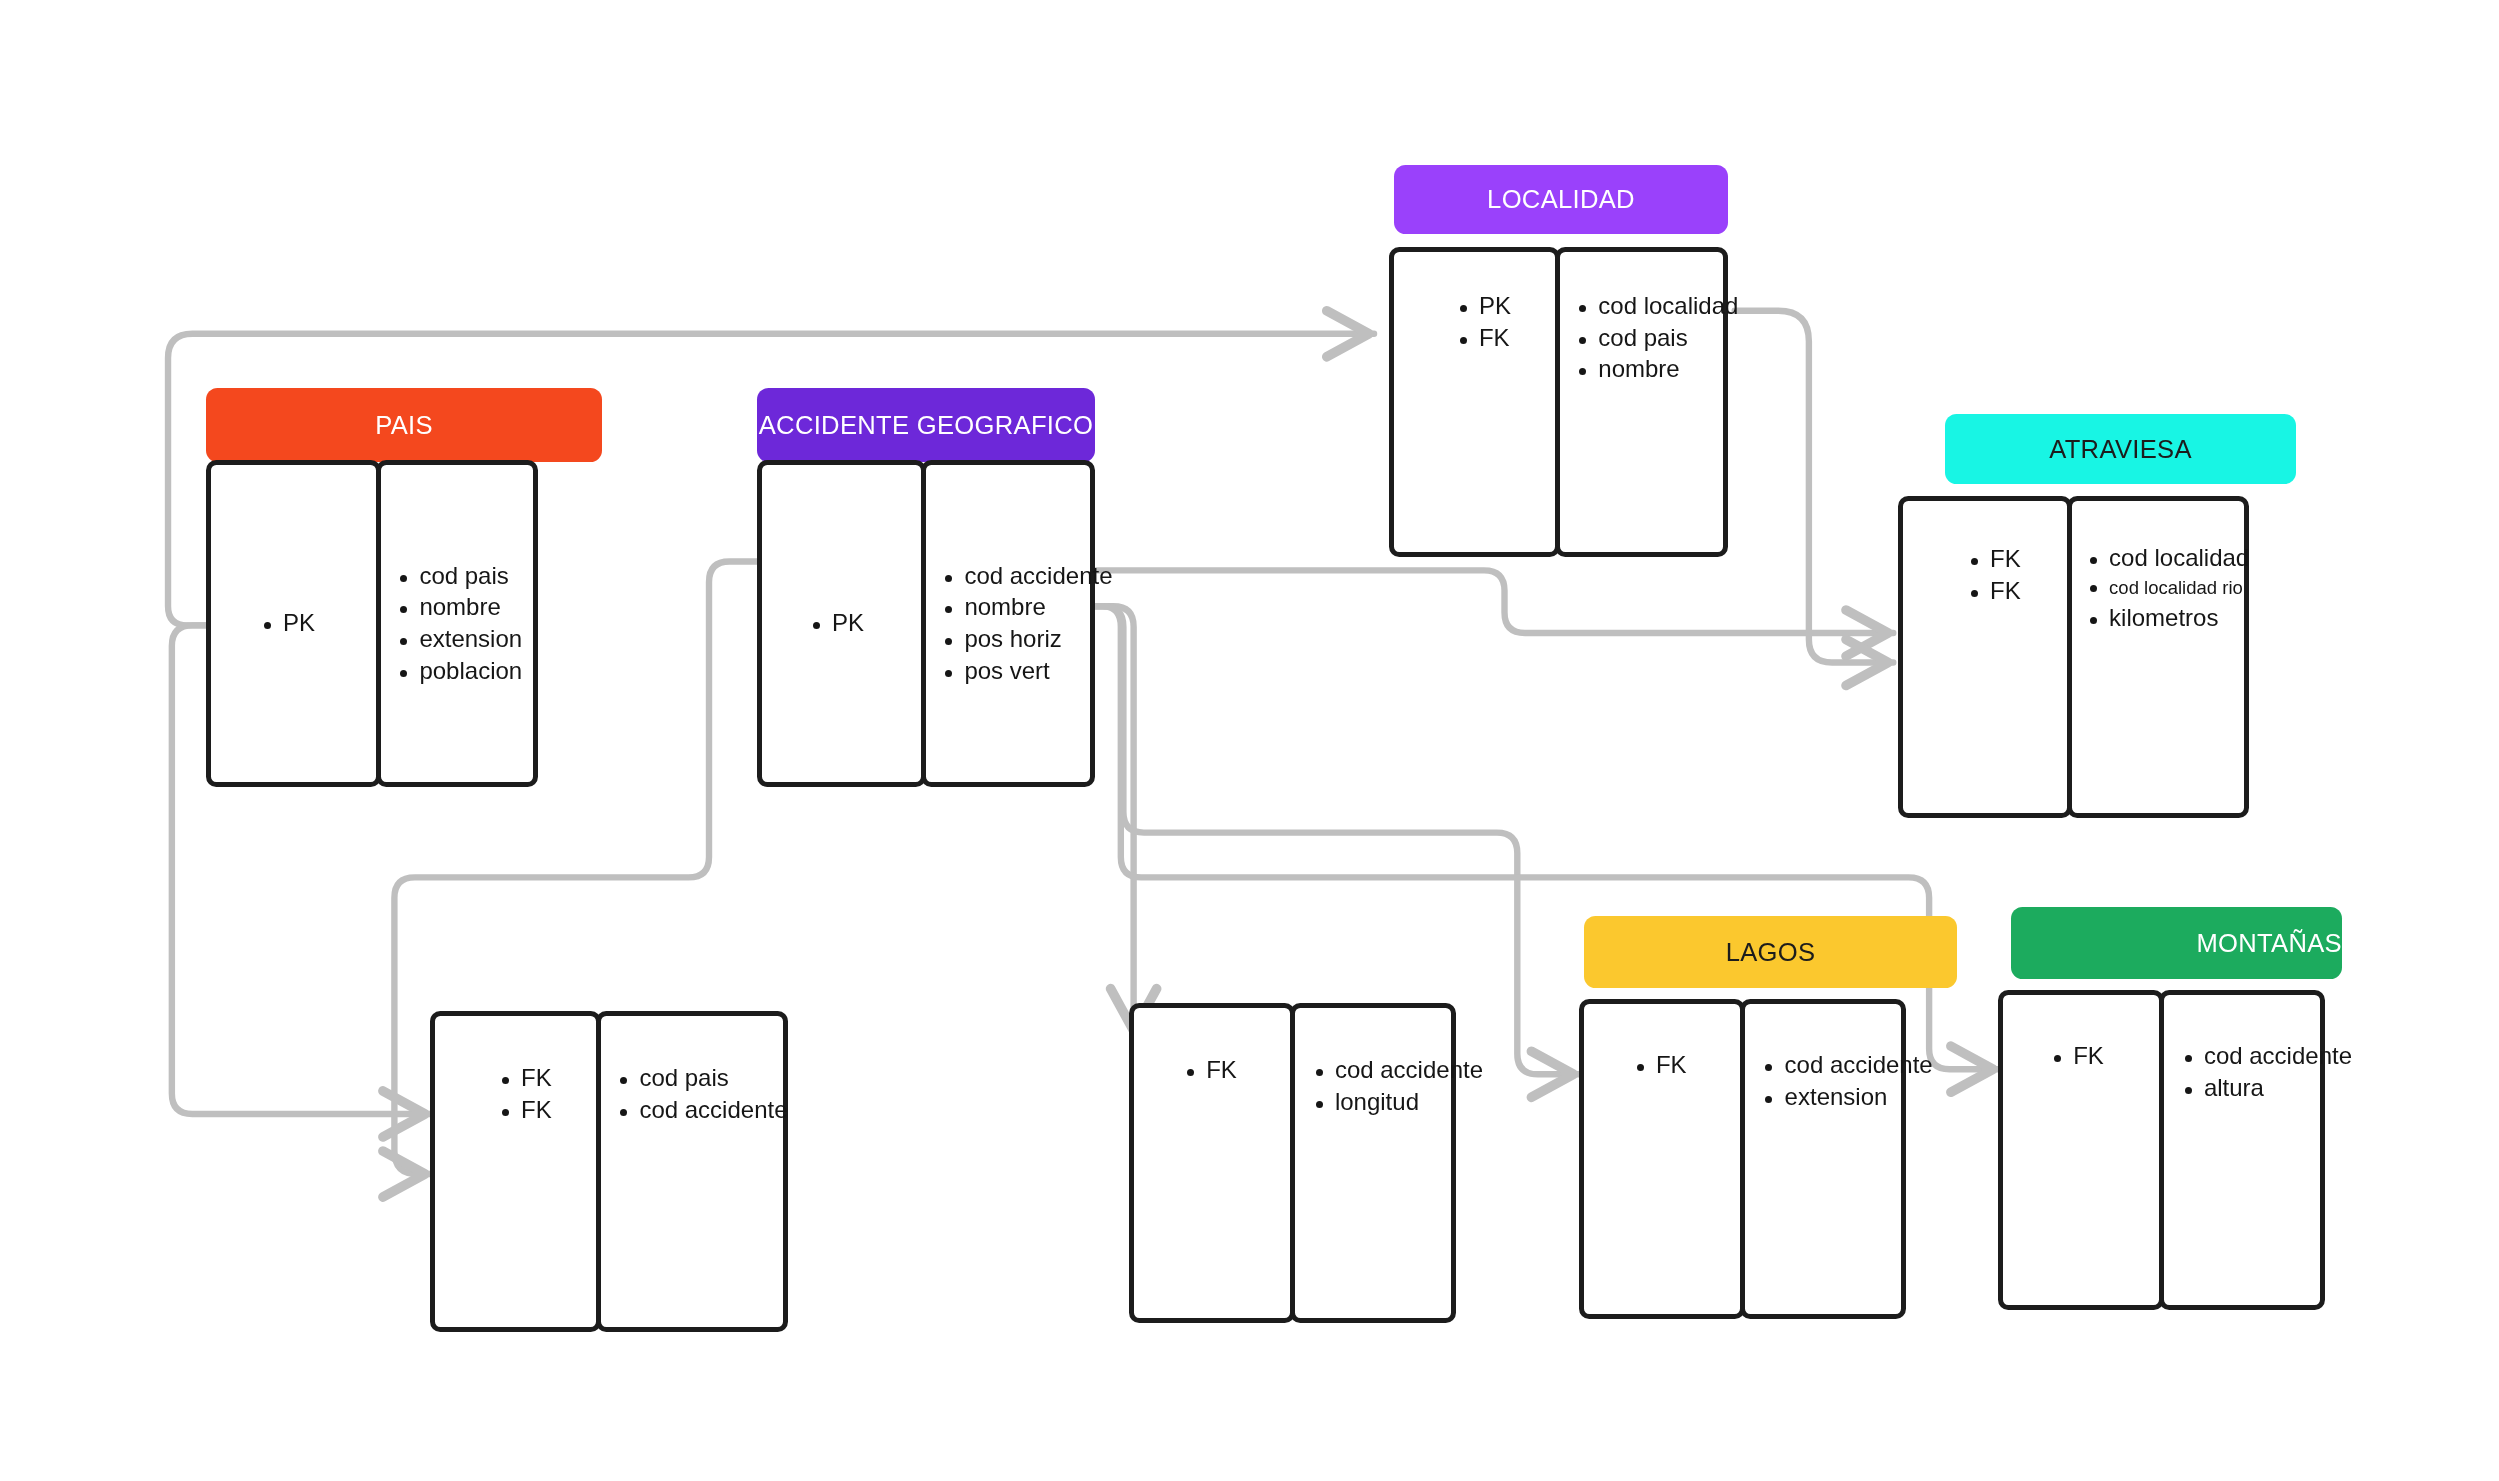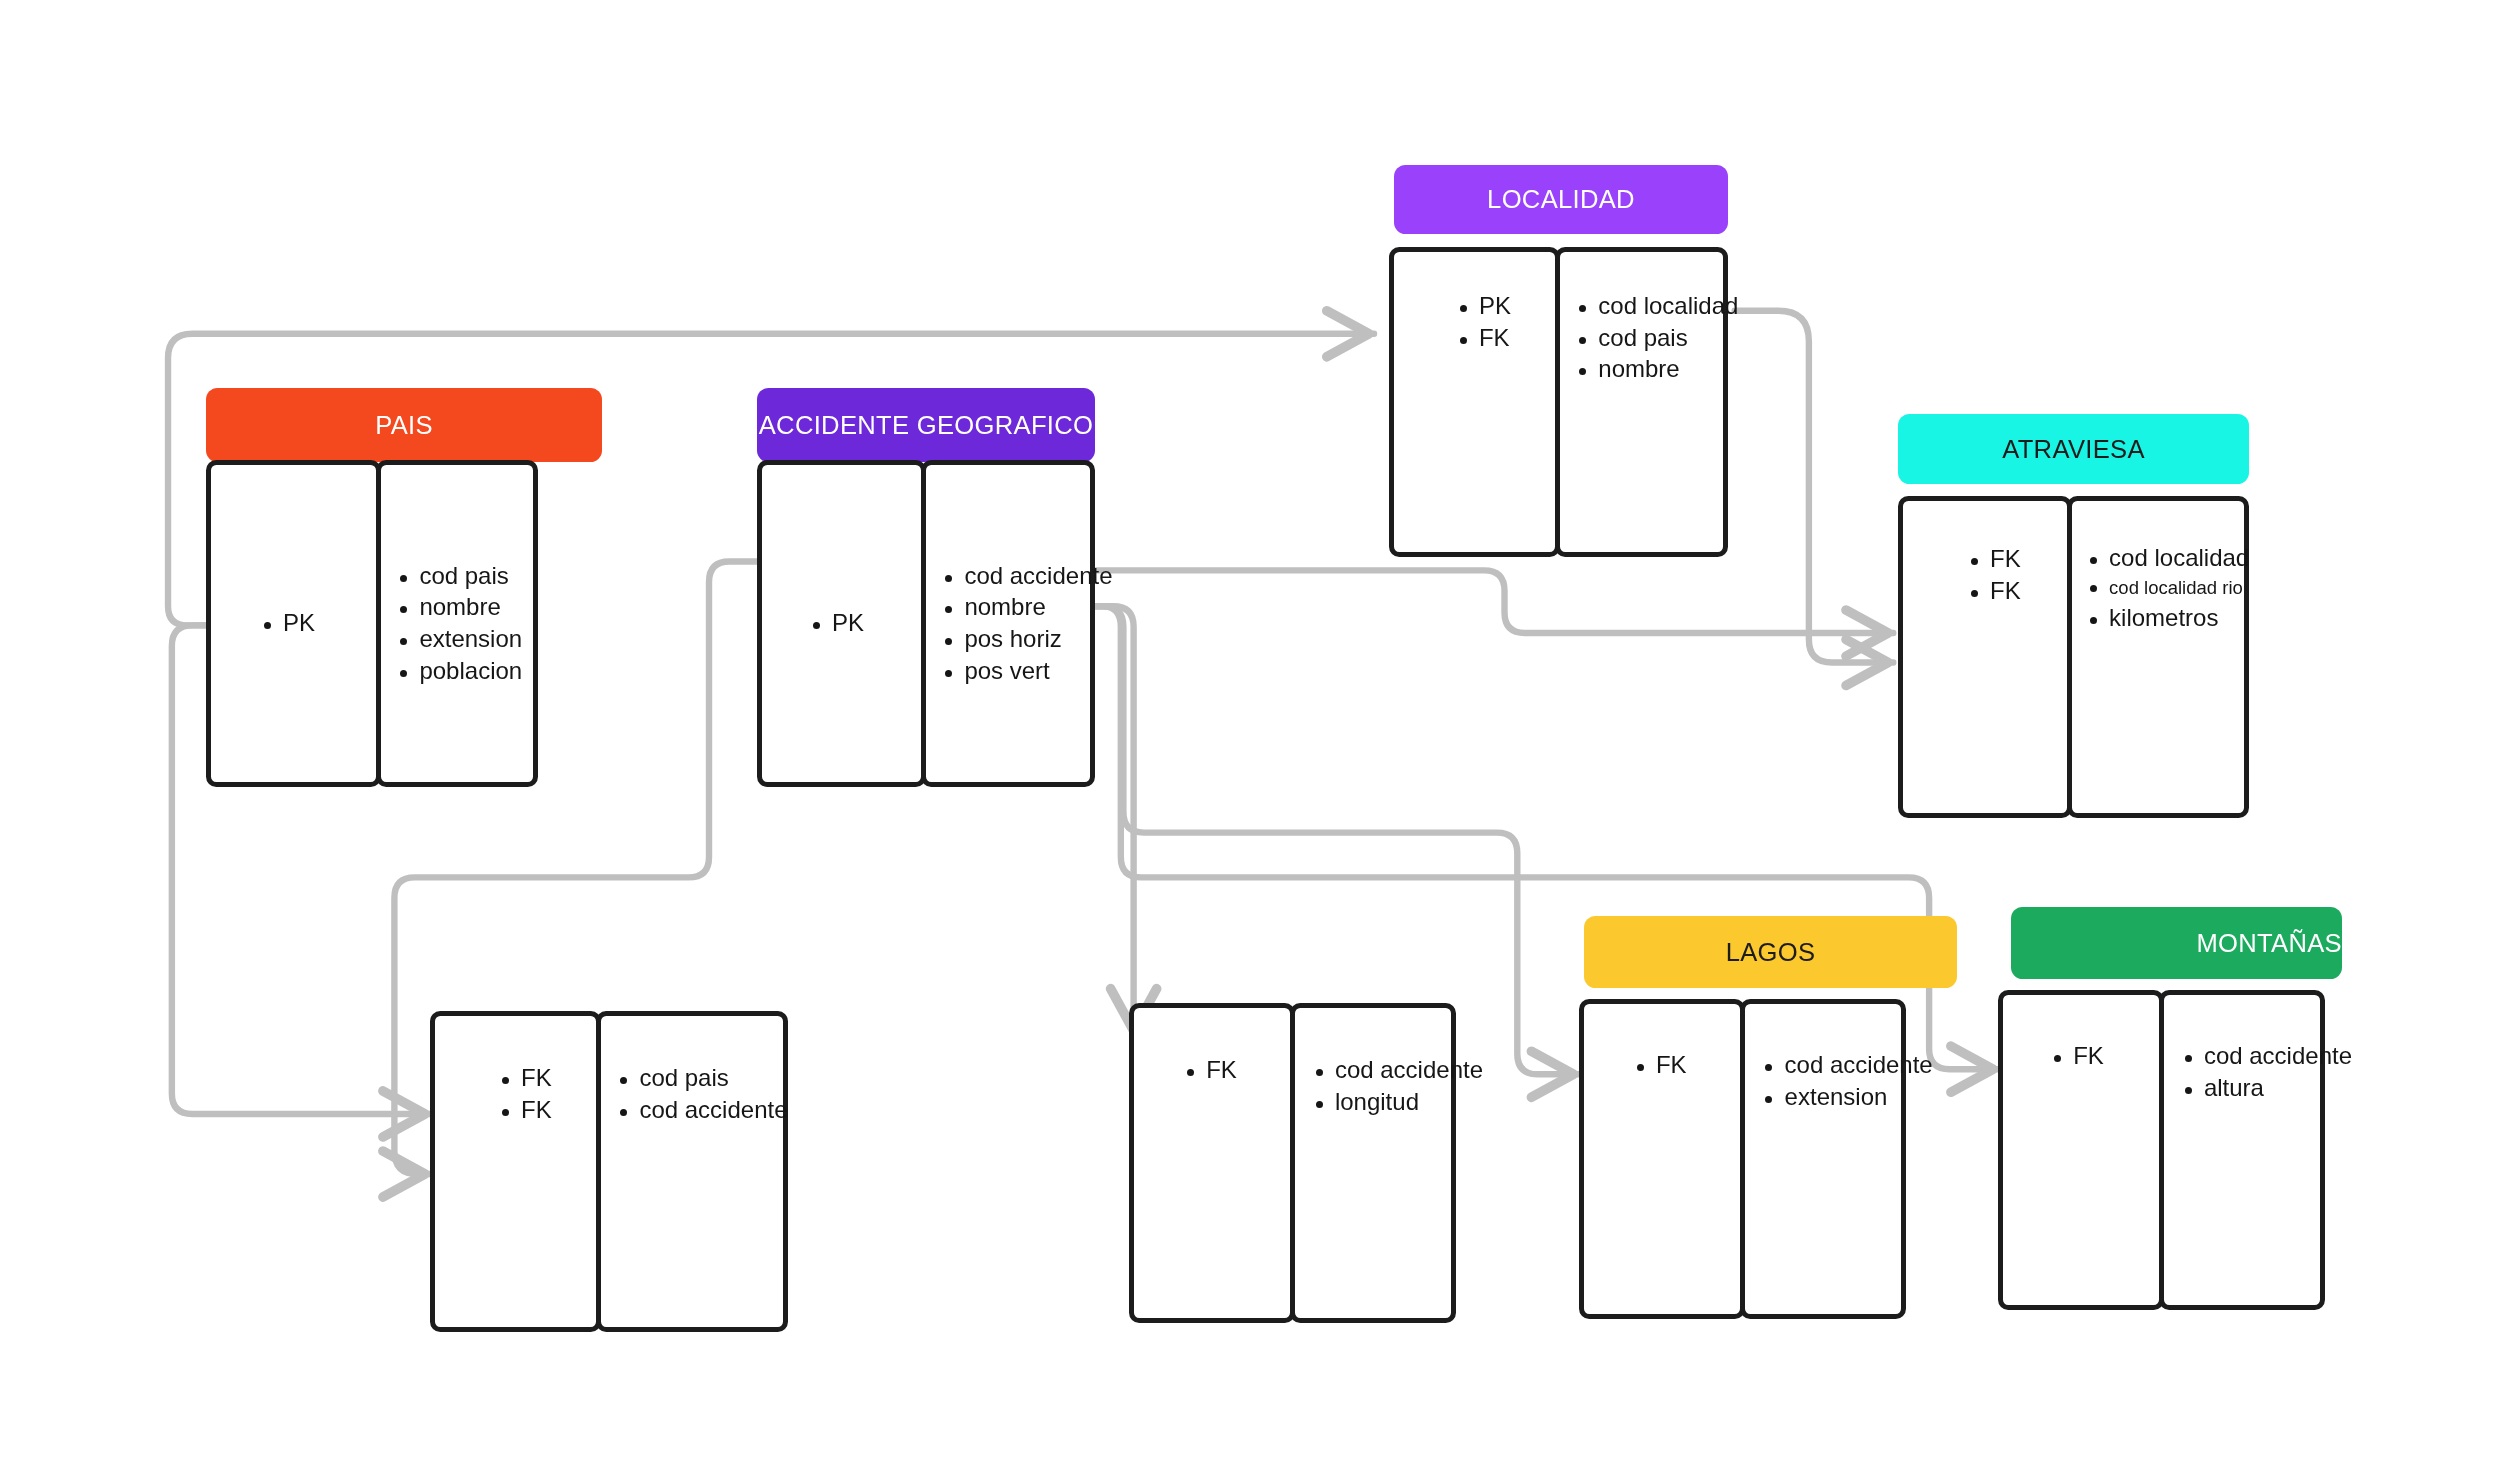--- a/index.html
+++ b/index.html
@@ -181,21 +181,21 @@
         <ul class="plain" style="margin-left:11.5px;">
           <li>cod localidad</li>
           <li>cod pais</li>
           <li>nombre</li>
         </ul>
       </div>
     </div>
   </div>
 
   <div class="entity" style="left:1898px; top:414px; width:351px; height:404px;">
-    <div class="entity-header" style="width:351px; height:70px; background:#18f5e4; color:#1c1c1c;">
+    <div class="entity-header" style="width:351px; height:70px; background:#18f5e4; color:#1c1c1c;margin-left:47px;">
       <span>ATRAVIESA</span>
     </div>
     <div class="entity-body" style="left:0px; top:82px; width:351px; height:322px;">
       <div class="col col-keys" style="width:174px; height:322px; justify-content:flex-start; padding-top:46px;">
         <ul class="plain" style="margin-left:60px;">
           <li>FK</li>
           <li>FK</li>
         </ul>
       </div>
       <div class="col col-attrs" style="width:182px; height:322px; margin-left:-5.1px; justify-content:flex-start; padding-top:45px;">

